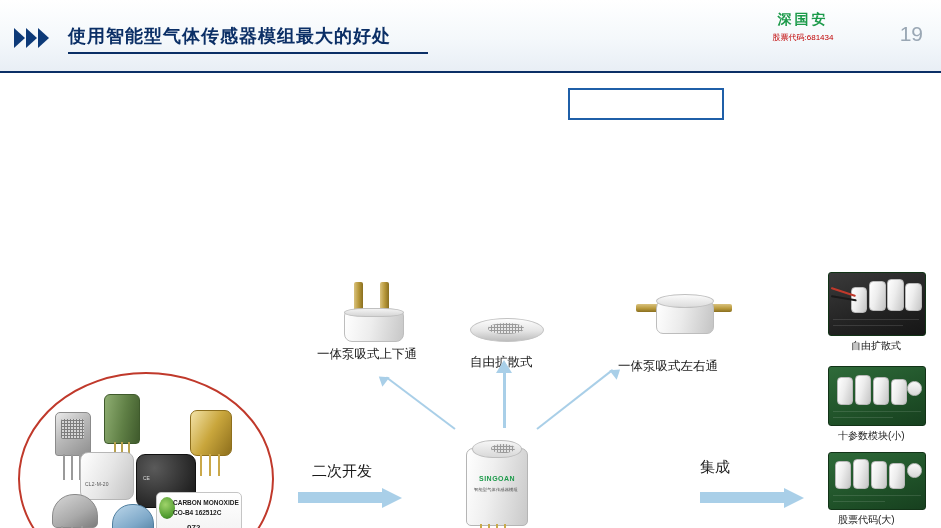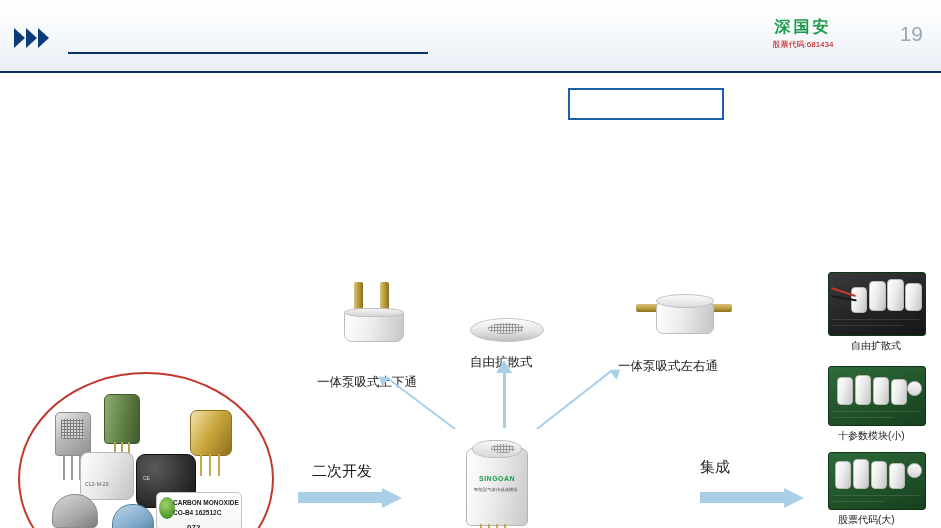--- a/index.html
+++ b/index.html
@@ -94,22 +94,22 @@
     box-sizing: border-box;
   }
   .logo-en .globe::before {
     content: "";
     position: absolute;
     left: 2px; top: 5.2px;
     width: 7px; height: 0;
     border-top: 2px solid #1c9a4a;
   }
   .logo-cn {
-    margin-top: 8px;
-    font-size: 16px;
+    margin-top: 1px;
+    font-size: 14px;
     font-weight: bold;
     color: #1c9a4a;
     letter-spacing: 3px;
     line-height: 21px;
     white-space: nowrap;
   }
   .logo-code {
     margin-top: 2px;
     font-size: 8px;
     color: #c00000;
@@ -390,21 +390,21 @@
     border-radius: 6px 6px 8px 8px;
   }
   .prod-pump-ud .band {
     position: absolute;
     left: 4px; top: 26px;
     width: 58px; height: 7px;
     background: linear-gradient(180deg,#f3f3f3,#d6d6d6);
     border: 1px solid #c0c0c0;
     border-radius: 50%/70%;
   }
-  .caption-ud { left: 317px; top: 252px; }
+  .caption-ud { left: 317px; top: 224px; }
 
   .prod-diffuse {
     position: absolute;
     left: 470px; top: 196px;
     width: 72px; height: 24px;
   }
   .prod-diffuse .disc {
     position: absolute;
     left: 0; top: 0;
     width: 72px; height: 22px;
@@ -577,20 +577,21 @@
 <body>
 
 <div class="slide">
 
   <div class="header">
     <div class="chev-group">
       <span class="chev c1"></span>
       <span class="chev c2"></span>
       <span class="chev c3"></span>
     </div>
+    <div class="header-title">使用智能型气体传感器模组最大的好处</div>
     <div class="title-underline"></div>
 
     <div class="logo-block">
       <div class="logo-cn">深国安</div>
       <div class="logo-code">股票代码:681434</div>
     </div>
     <div class="page-number">19</div>
   </div>
   <div class="header-rule"></div>
 

